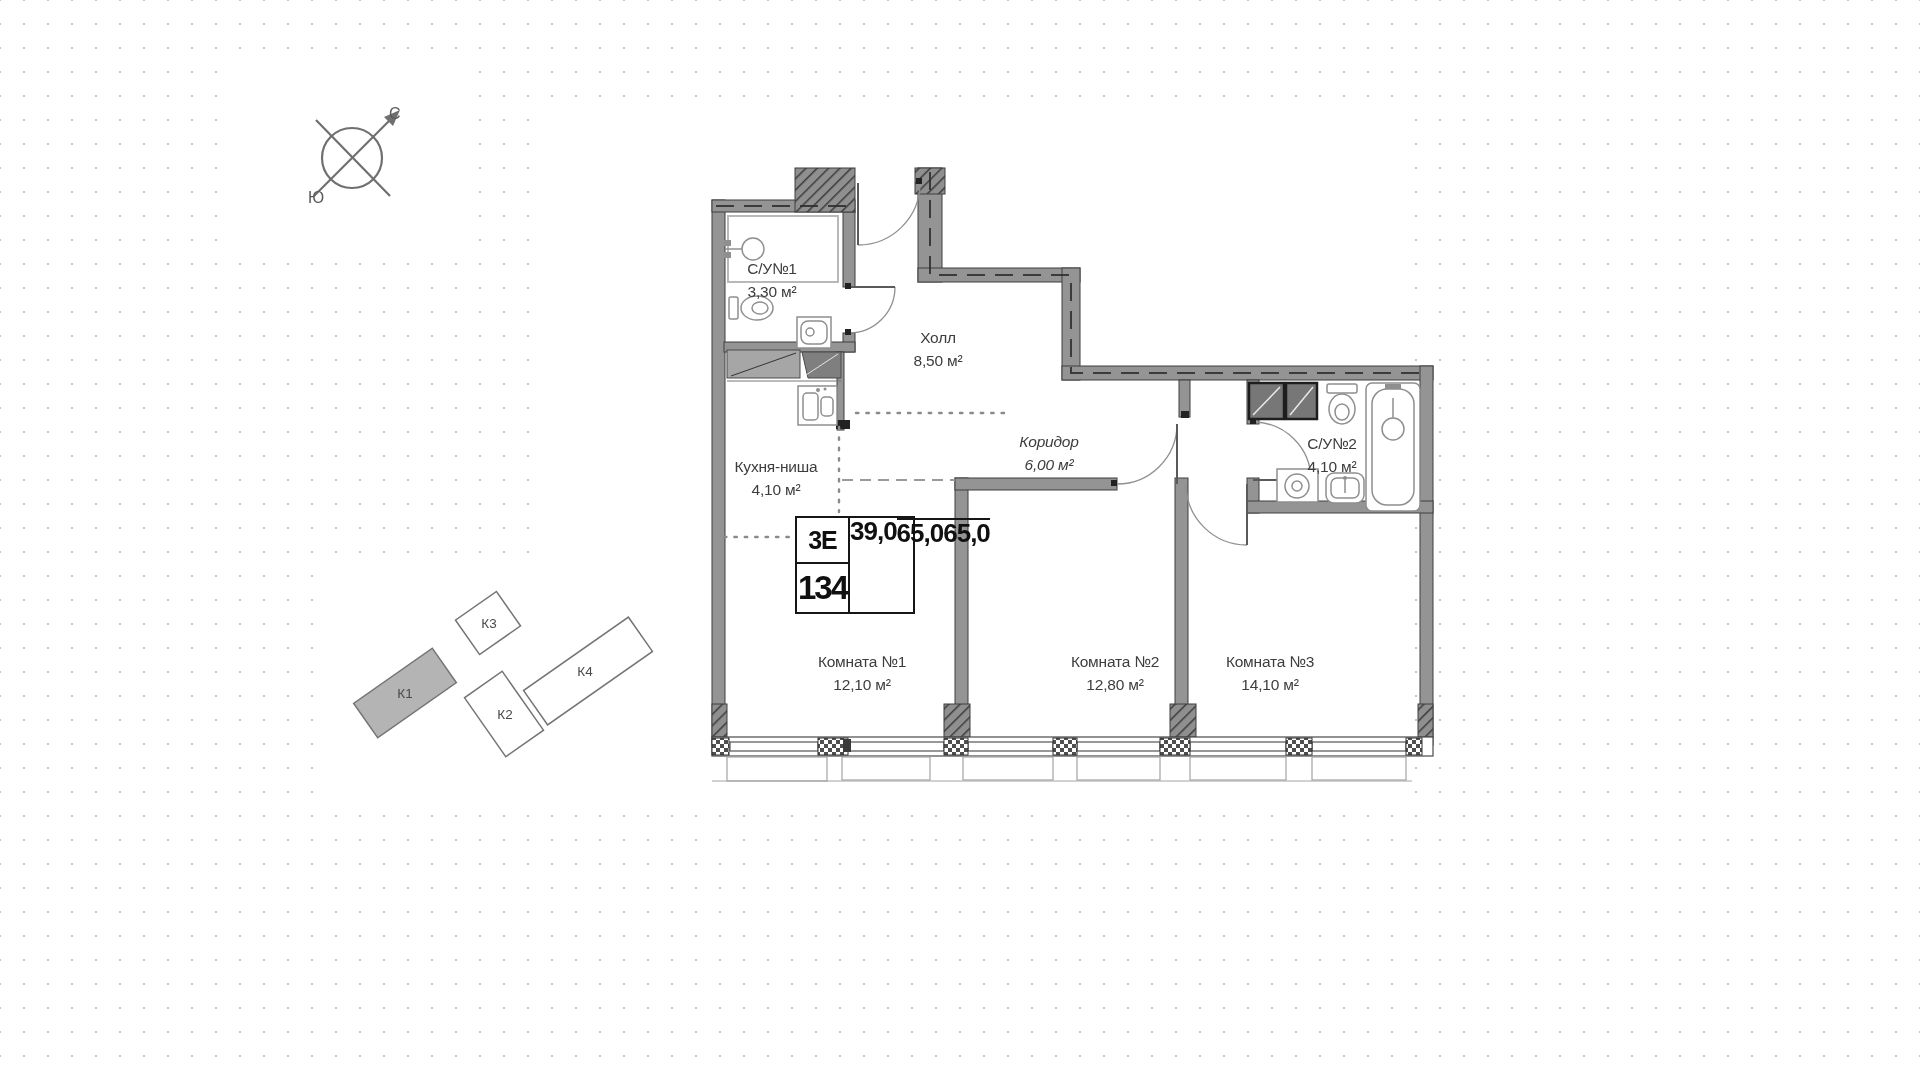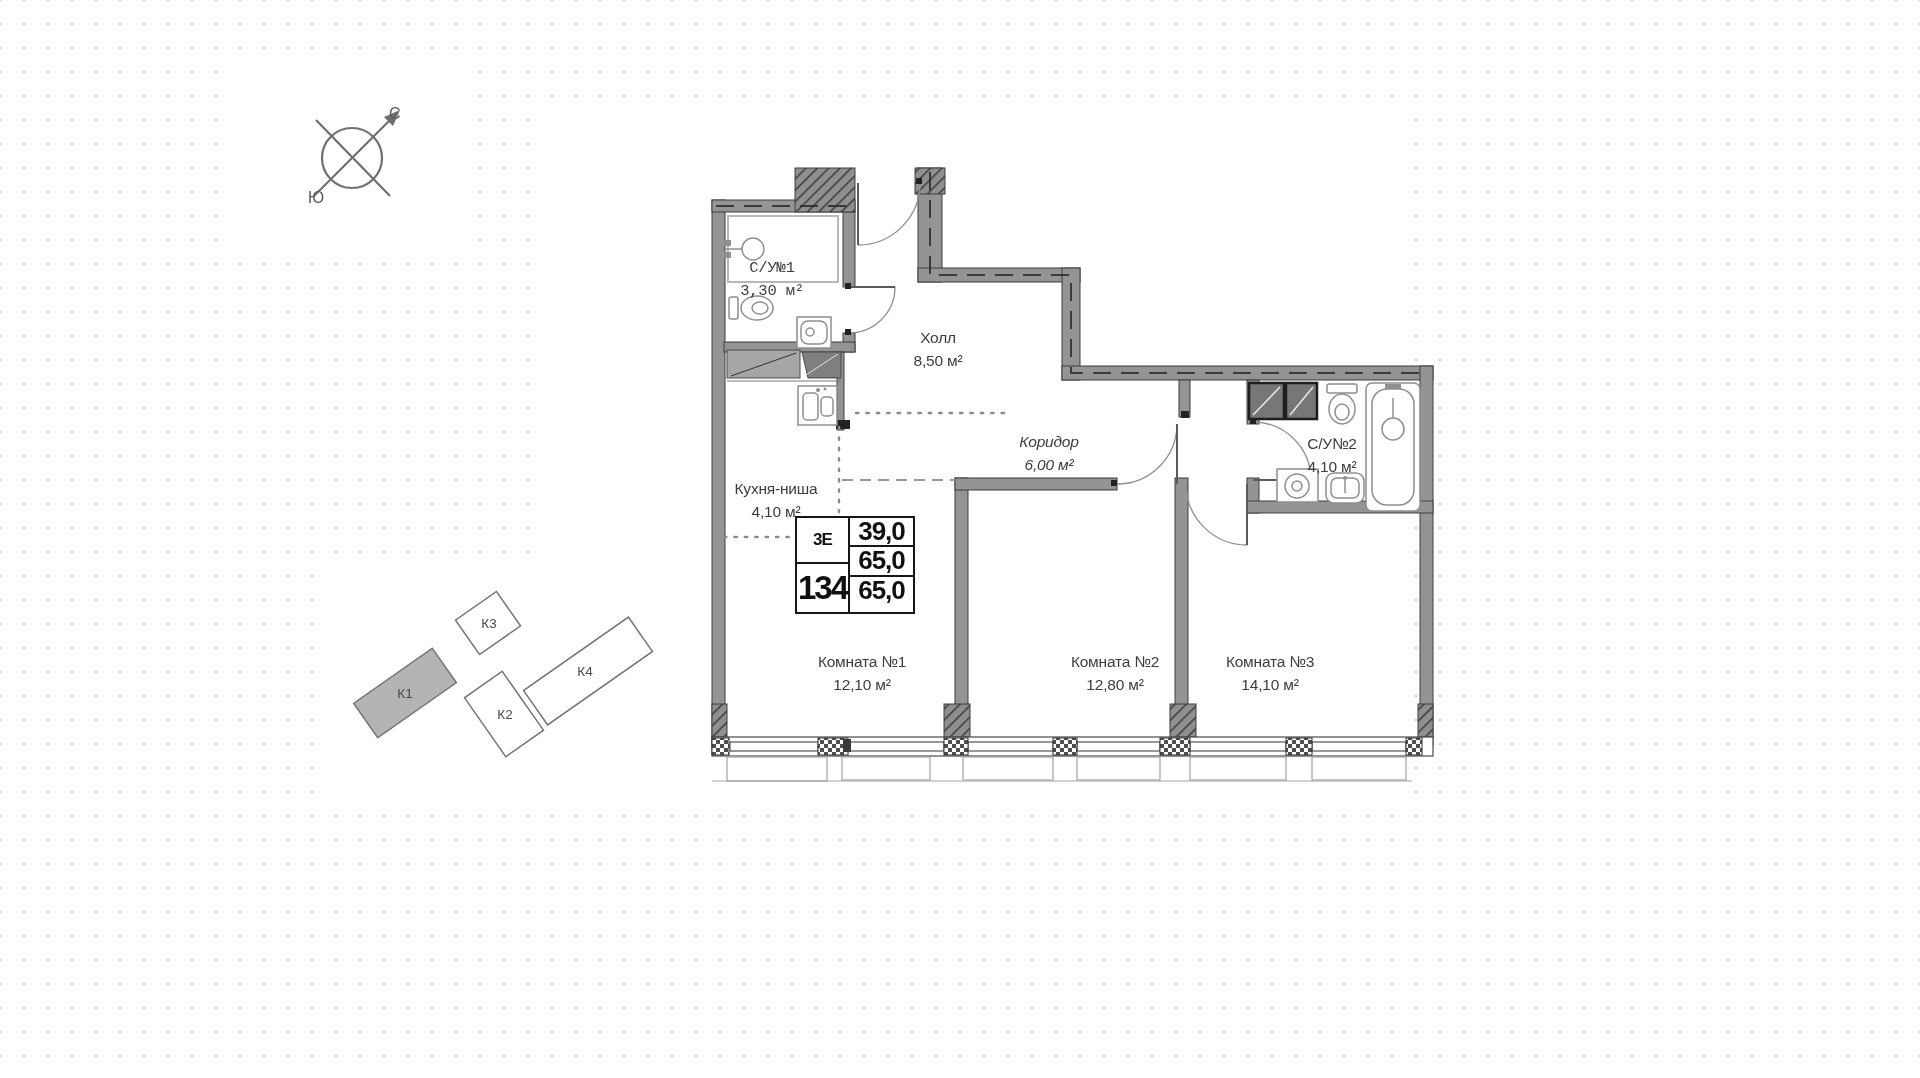--- a/index.html
+++ b/index.html
@@ -13,24 +13,24 @@
   .mask-compass{left:224px;top:55px;width:248px;height:202px;}
   .mask-buildings{left:330px;top:563px;width:374px;height:238px;}
   svg{position:absolute;left:0;top:0;}
   svg text{font-family:"Liberation Sans",sans-serif;}
   .lbl{position:absolute;transform:translate(-50%,-50%);text-align:center;
        color:#3d3d3d;font-size:15.5px;line-height:1.5;white-space:nowrap;letter-spacing:-0.2px;}
   .lbl span{display:block;}
   .spec{position:absolute;left:795px;top:516px;display:flex;
         border:2px solid #161616;background:#fff;color:#101010;}
   .spec .colL{width:51px;display:flex;flex-direction:column;border-right:2px solid #161616;}
-  .spec .colR{width:63px;display:flex;flex-direction:column;}
+  .spec .colR{width:63px;display:flex;flex-direction:row;}
   .spec .cell{display:flex;align-items:center;justify-content:center;
               font-weight:700;letter-spacing:-1px;}
-  .spec .cType{height:44px;font-size:17px;border-bottom:2px solid #161616;}
+  .spec .cType{height:44px;font-size:25px;border-bottom:2px solid #161616;}
   .spec .cNum{height:48px;font-size:33px;letter-spacing:-2px;}
   .spec .cV{height:27.3px;font-size:26px;}
   .spec .cV + .cV{border-top:2px solid #161616;text-align:center;}
 </style>
 </head>
 <body>
 
 <div class="canvas">
   <div class="dots"></div>
   <div class="mask mask-plan"></div>
@@ -232,29 +232,29 @@
 
     <g stroke="#4a4a4a" stroke-width="1">
       <rect x="727" y="350" width="73" height="28" fill="#a6a6a6"></rect>
       <line x1="731" y1="376" x2="796" y2="353" stroke="#333"></line>
       <polygon points="802,352 841,352 841,378 808,378" fill="#7f7f7f"></polygon>
       <line x1="806" y1="375" x2="838" y2="354" stroke="#e5e5e5"></line>
       <line x1="727" y1="381" x2="841" y2="381" stroke="#777"></line>
     </g>
   </svg>
 
-  <div class="lbl" style="left:772px;top:280px;font-family:Liberation Mono, monospace;">
+  <div class="lbl" style="left:772px;top:280px;">
     <span>С/У№1</span>
     <span>3,30 м²</span>
   </div>
   <div class="lbl" style="left:938px;top:349px;text-align:center;">
     <span>Холл</span>
     <span>8,50 м²</span>
   </div>
-  <div class="lbl" style="left:776px;top:500px;">
+  <div class="lbl" style="left:776px;top:478px;">
     <span>Кухня-ниша</span>
     <span>4,10 м²</span>
   </div>
   <div class="lbl" style="left:1049px;top:453px;font-style:italic;">
     <span>Коридор</span>
     <span>6,00 м²</span>
   </div>
   <div class="lbl" style="left:1332px;top:455px;">
     <span>С/У№2</span>
     <span>4,10 м²</span>

